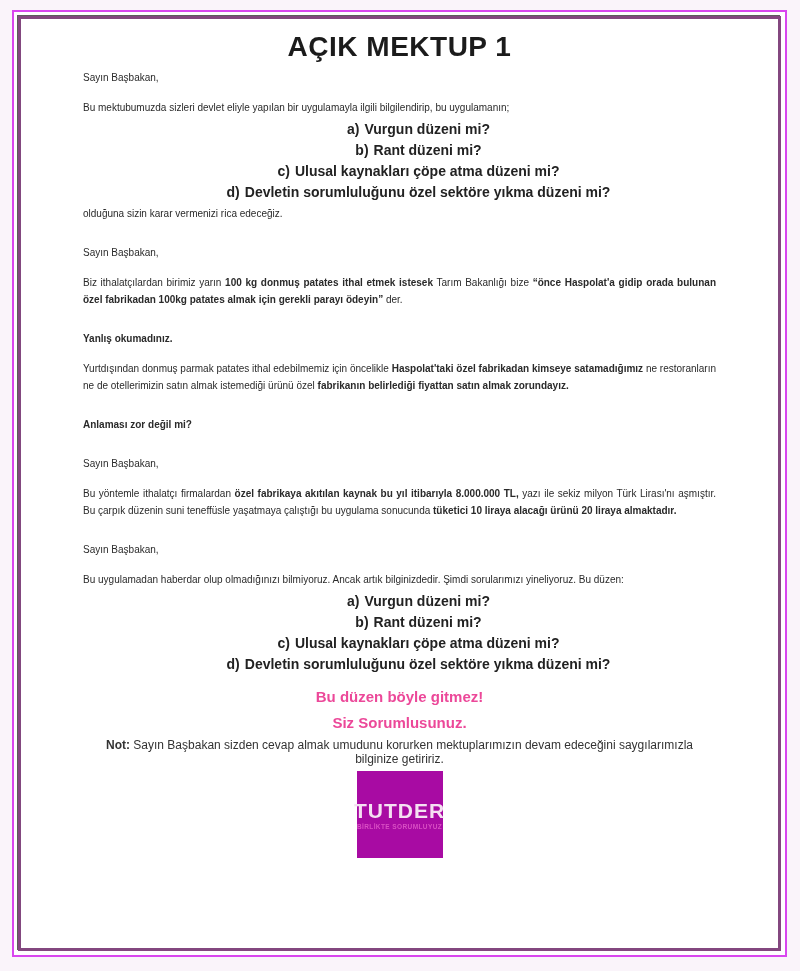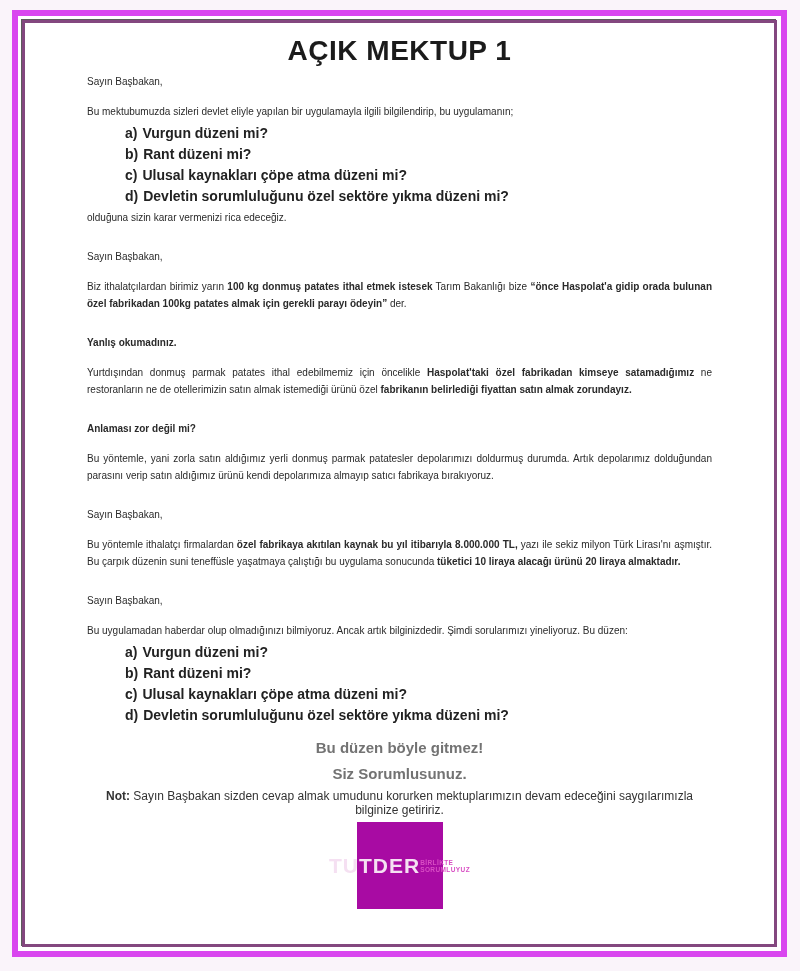--- a/index.html
+++ b/index.html
@@ -12,21 +12,21 @@
   .page {
     position: relative;
     width: 800px;
     height: 971px;
     background: #faf4fa;
     overflow: hidden;
   }
   .frame-outer {
     position: absolute;
     top: 10px; left: 12px; right: 13px; bottom: 14px;
-    border: 6px solid #d946ef;
+    border: 2px solid #d946ef;
     background: #ffffff;
   }
   .frame-inner {
     position: absolute;
     inset: 4px;
     border: 3px solid #83477f;
     box-shadow: -1px -1px 0 #5c5c5c;
     background: #ffffff;
   }
   .content {
@@ -47,48 +47,48 @@
   p, .line {
     font-size: 10px;
     line-height: 17px;
     color: #2a2a2a;
   }
   .just { text-align: justify; }
   .b { font-weight: bold; }
   .sal { margin-top: 22px; }
   .sal-first { margin-top: 6px; }
   .after-sal { margin-top: 13px; }
-  .q-list { margin-top: 5px; padding-left: 38px; }
+  .q-list { margin-top: 5px; padding-left: 38px; text-align: center; }
   .q-item { font-size: 14px; line-height: 17px; font-weight: bold; margin-bottom: 4px; color: #222; }
   .q-label { display: inline-block; margin-right: 5px; }
   .after-list { margin-top: 3px; }
   .heading { margin-top: 22px; font-weight: bold; }
   .closing { margin-top: 14px; text-align: center; }
   .closing-line1 { font-size: 14px; line-height: 18px; }
   .closing-line2, .closing-line3 {
     margin-top: 7px;
     font-size: 15px;
     line-height: 19px;
     font-weight: bold;
-    color: #737373;
+    color: #ec4899;
   }
   .note {
     margin-top: 6px;
     text-align: center;
     font-size: 12px;
     line-height: 14px;
     color: #333;
   }
   .logo {
     margin: 5px auto 0 auto;
     width: 86px;
     height: 87px;
     background: #a80ba3;
     display: flex;
-    flex-direction: row;
+    flex-direction: column;
     align-items: center;
     justify-content: center;
   }
   .logo-name {
     color: #f5e0f2;
     font-size: 21px;
     font-weight: bold;
     letter-spacing: 1px;
     line-height: 22px;
   }
@@ -126,21 +126,20 @@
         <p class="sal">Sayın Başbakan,</p>
 
         <p class="after-sal just"><span>Biz ithalatçılardan birimiz yarın </span><span class="b">100 kg donmuş patates ithal etmek istesek</span><span> Tarım Bakanlığı bize </span><span class="b">“önce Haspolat'a gidip orada bulunan özel fabrikadan 100kg patates almak için gerekli parayı ödeyin”</span><span> der.</span></p>
 
         <p class="heading">Yanlış okumadınız.</p>
 
         <p class="after-sal just"><span>Yurtdışından donmuş parmak patates ithal edebilmemiz için öncelikle </span><span class="b">Haspolat'taki özel fabrikadan kimseye satamadığımız</span><span> ne restoranların ne de otellerimizin satın almak istemediği ürünü özel </span><span class="b">fabrikanın belirlediği fiyattan satın almak zorundayız.</span></p>
 
         <p class="heading">Anlaması zor değil mi?</p>
 
-        <p class="after-sal just">Bu yöntemle, yani zorla satın aldığımız yerli donmuş parmak patatesler depolarımızı doldurmuş durumda. Artık depolarımız dolduğundan parasını verip satın aldığımız ürünü kendi depolarımıza almayıp satıcı fabrikaya bırakıyoruz.</p>
 
         <p class="sal">Sayın Başbakan,</p>
 
         <p class="after-sal just"><span>Bu yöntemle ithalatçı firmalardan </span><span class="b">özel fabrikaya akıtılan kaynak bu yıl itibarıyla 8.000.000 TL,</span><span> yazı ile sekiz milyon Türk Lirası'nı aşmıştır.  Bu çarpık düzenin suni teneffüsle yaşatmaya çalıştığı bu uygulama sonucunda </span><span class="b">tüketici 10 liraya alacağı ürünü 20 liraya almaktadır.</span></p>
 
         <p class="sal">Sayın Başbakan,</p>
 
         <p class="after-sal just">Bu uygulamadan haberdar olup olmadığınızı bilmiyoruz. Ancak artık bilginizdedir. Şimdi sorularımızı yineliyoruz. Bu düzen:</p>
 
         <div class="q-list">

